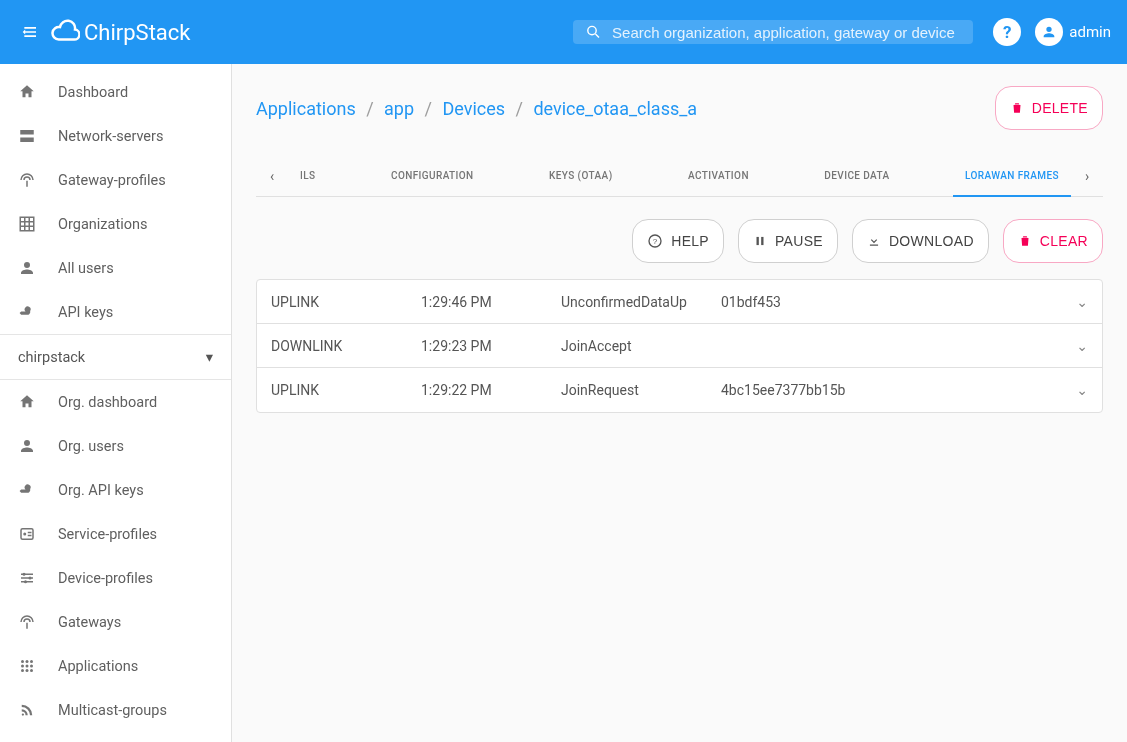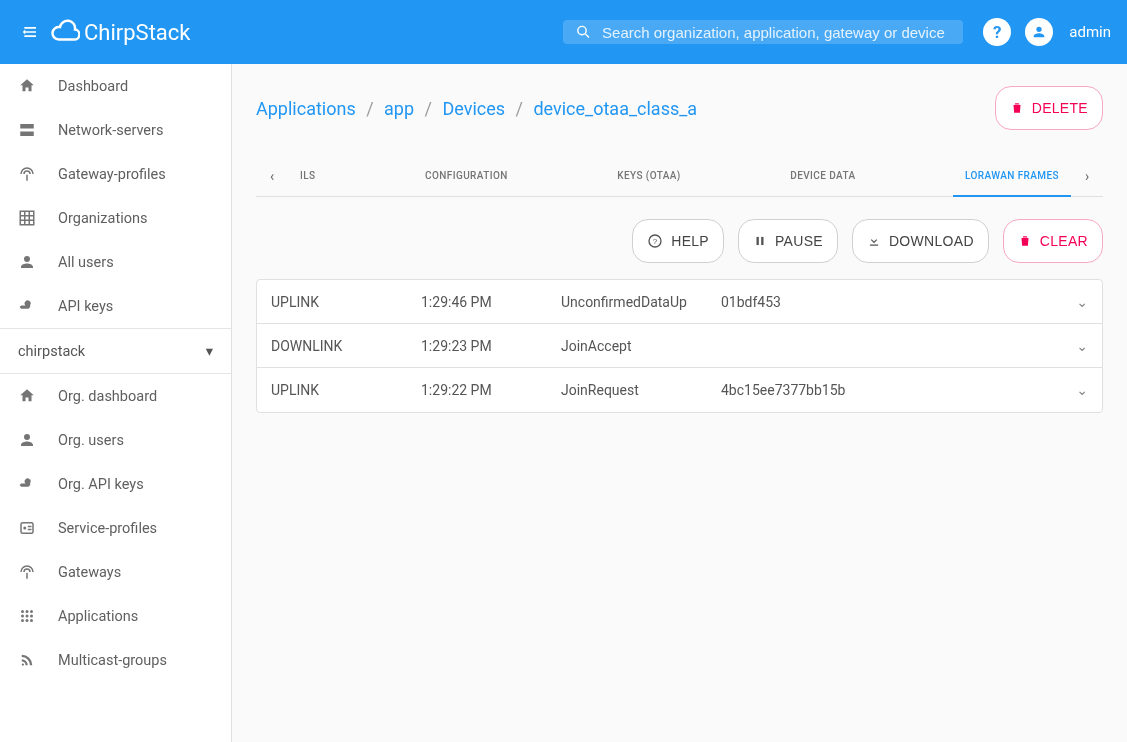--- a/index.html
+++ b/index.html
@@ -8,24 +8,24 @@
   
   .header { background:#2196f3; height:64px; display:flex; align-items:center; color:#fff; padding:0 16px; }
   .menu-btn { width:30px; height:30px; display:flex; align-items:center; justify-content:center; cursor:pointer; }
   .logo-group { display:flex; align-items:center; margin-left:4px; }
   .logo-text { font-size:22px; font-weight:400; margin-left:4px; }
   .search { flex:0 0 auto; margin-left:auto; display:flex; align-items:center; background:rgba(255,255,255,0.18); height:24px; width:400px; border-radius:4px; padding:0 12px; color:#fff; }
   .search input { background:transparent; border:none; outline:none; color:#fff; font-size:15px; margin-left:8px; width:100%; }
   .search input::placeholder { color:rgba(255,255,255,0.85); }
   .header-right { display:flex; align-items:center; margin-left:20px; gap:14px; }
   .icon-circle { width:28px; height:28px; border-radius:50%; background:#fff; color:#2196f3; display:flex; align-items:center; justify-content:center; font-weight:bold; font-size:17px; }
-  .user-chip { display:flex; align-items:center; gap:16px; color:#fff; font-size:15px; }
+  .user-chip { display:flex; align-items:center; gap:6px; color:#fff; font-size:15px; }
   
   .body { display:flex; height:678px; }
-  .sidebar { width:232px; background:#fff; border-right:1px solid #e0e0e0; }
+  .sidebar { width:232px; background:#fff; border-right:1px solid #e0e0e0; padding-top:6px; }
   .side-item { display:flex; align-items:center; height:44px; padding:0 18px; gap:22px; color:#5f5f5f; cursor:pointer; font-size:14.5px; }
   .side-icon { width:18px; display:flex; align-items:center; justify-content:center; color:#757575; }
   .org-select { display:flex; align-items:center; justify-content:space-between; height:46px; padding:0 18px; border-bottom:1px solid rgba(0,0,0,0.1); border-top:1px solid rgba(0,0,0,0.1); color:#555; cursor:pointer; font-size:14.5px; }
   
   .main { flex:1; padding:22px 24px; }
   .crumb-row { display:flex; align-items:center; justify-content:space-between; }
   .crumbs { color:#2196f3; font-size:18px; }
   .crumbs .sep { color:#9e9e9e; margin:0 6px; }
   .btn { display:inline-flex; align-items:center; gap:8px; height:44px; border:1px solid #d0d0d0; border-radius:16px; background:#fff; padding:0 14px; font-size:14px; font-weight:500; letter-spacing:0.3px; cursor:pointer; color:#444;justify-content:space-between; }
   .btn.danger { color:#f50057; border-color:#f8a8c4; }
@@ -178,20 +178,33 @@
                 <circle cx="9" cy="12" r="2"></circle>
                 <line x1="13" y1="10" x2="18" y2="10" stroke="#757575" stroke-width="2"></line>
                 <line x1="13" y1="14" x2="18" y2="14" stroke="#757575" stroke-width="2"></line>
               </svg>
             </span>
             <span>Service-profiles</span>
           </div>
           <div class="side-item">
             <span class="side-icon">
               <svg width="18" height="18" viewBox="0 0 24 24" fill="#757575">
+                <line x1="4" y1="7" x2="20" y2="7" stroke="#757575" stroke-width="2"></line>
+                <line x1="4" y1="12" x2="20" y2="12" stroke="#757575" stroke-width="2"></line>
+                <line x1="4" y1="17" x2="20" y2="17" stroke="#757575" stroke-width="2"></line>
+                <circle cx="8" cy="7" r="2"></circle>
+                <circle cx="16" cy="12" r="2"></circle>
+                <circle cx="10" cy="17" r="2"></circle>
+              </svg>
+            </span>
+            <span>Device-profiles</span>
+          </div>
+          <div class="side-item">
+            <span class="side-icon">
+              <svg width="18" height="18" viewBox="0 0 24 24" fill="#757575">
                 <path d="M12 3a9 9 0 0 0-9 9h2a7 7 0 0 1 14 0h2a9 9 0 0 0-9-9zm0 4a5 5 0 0 0-5 5h2a3 3 0 0 1 6 0h2a5 5 0 0 0-5-5zm-1 6h2v8h-2z"></path>
               </svg>
             </span>
             <span>Gateways</span>
           </div>
           <div class="side-item">
             <span class="side-icon">
               <svg width="18" height="18" viewBox="0 0 24 24" fill="#757575">
                 <circle cx="6" cy="6" r="2"></circle>
                 <circle cx="12" cy="6" r="2"></circle>
@@ -235,20 +248,21 @@
         <span>DELETE</span>
       </button>
     </div>
 
     <div class="tabs">
       <div class="tab-arrow">‹</div>
       <div id="tabs-container" style="display:flex;flex:1;justify-content:space-between;">
             <div class="tab">ILS</div>
             <div class="tab">CONFIGURATION</div>
             <div class="tab">KEYS (OTAA)</div>
+            <div class="tab">ACTIVATION</div>
             <div class="tab">DEVICE DATA</div>
             <div class="tab active">LORAWAN FRAMES</div>
           </div>
       <div class="tab-arrow">›</div>
     </div>
 
     <div class="toolbar">
       <button class="btn">
         <svg width="16" height="16" viewBox="0 0 24 24">
               <circle cx="12" cy="12" r="9" fill="none" stroke="#555" stroke-width="2"></circle>

